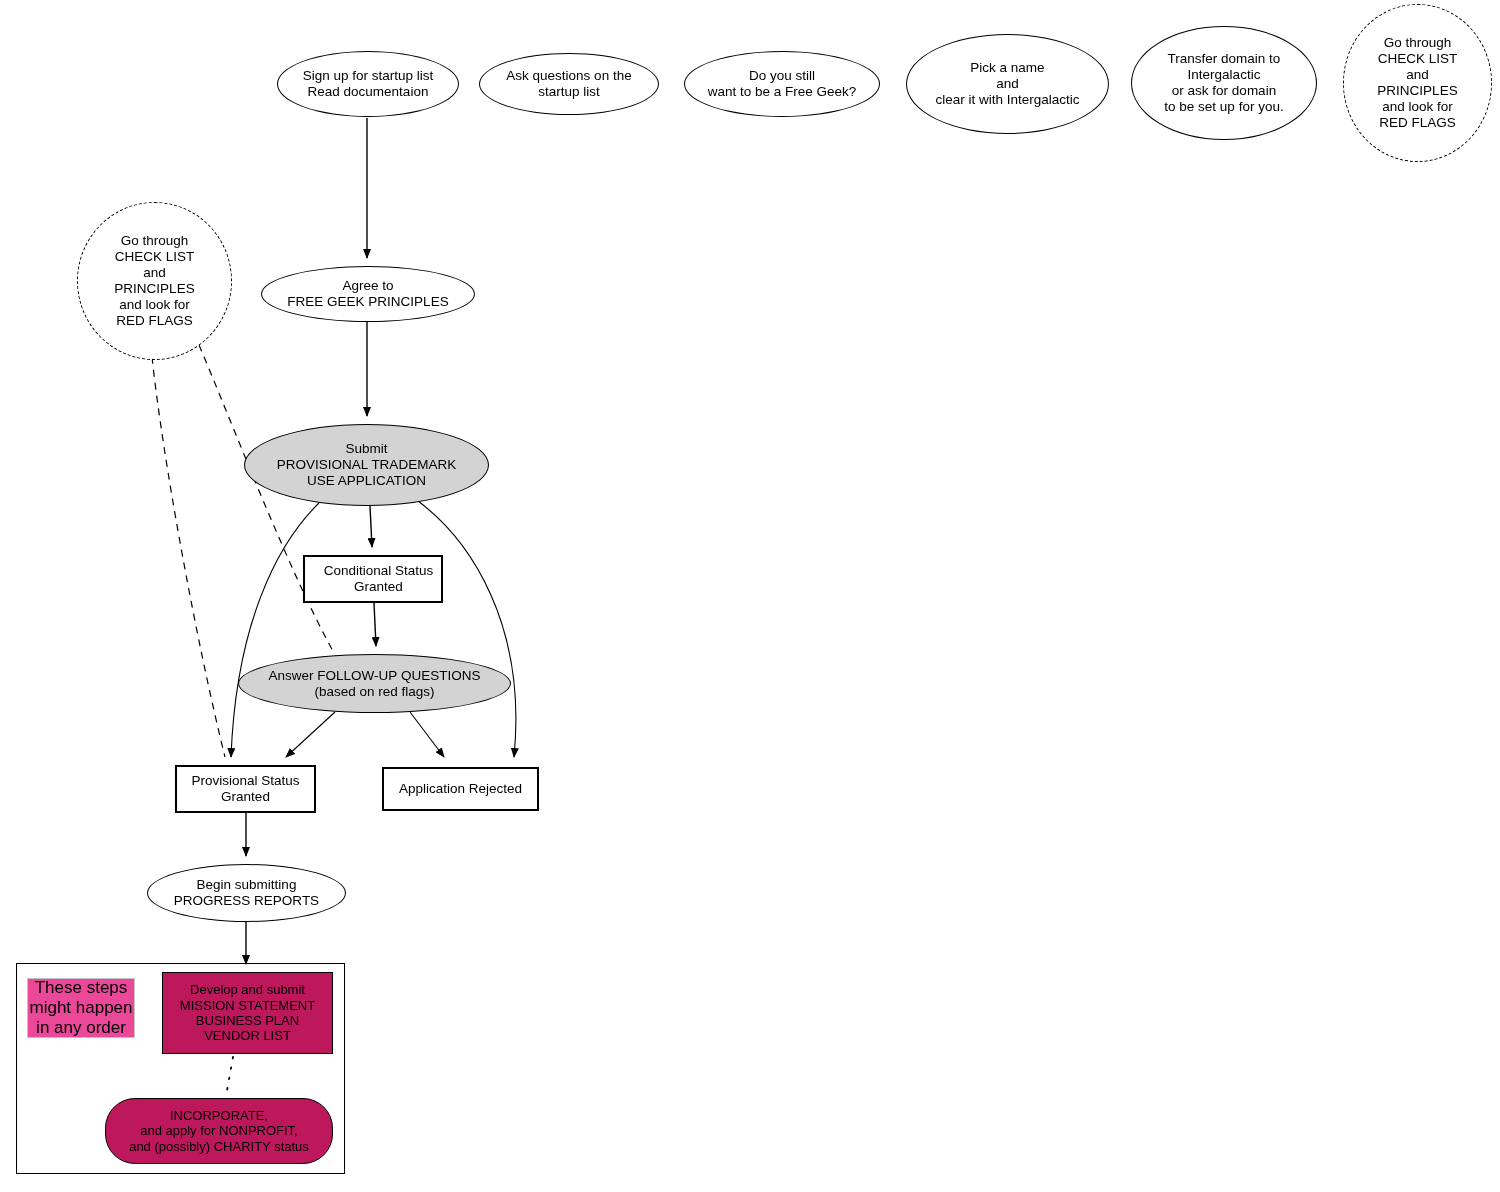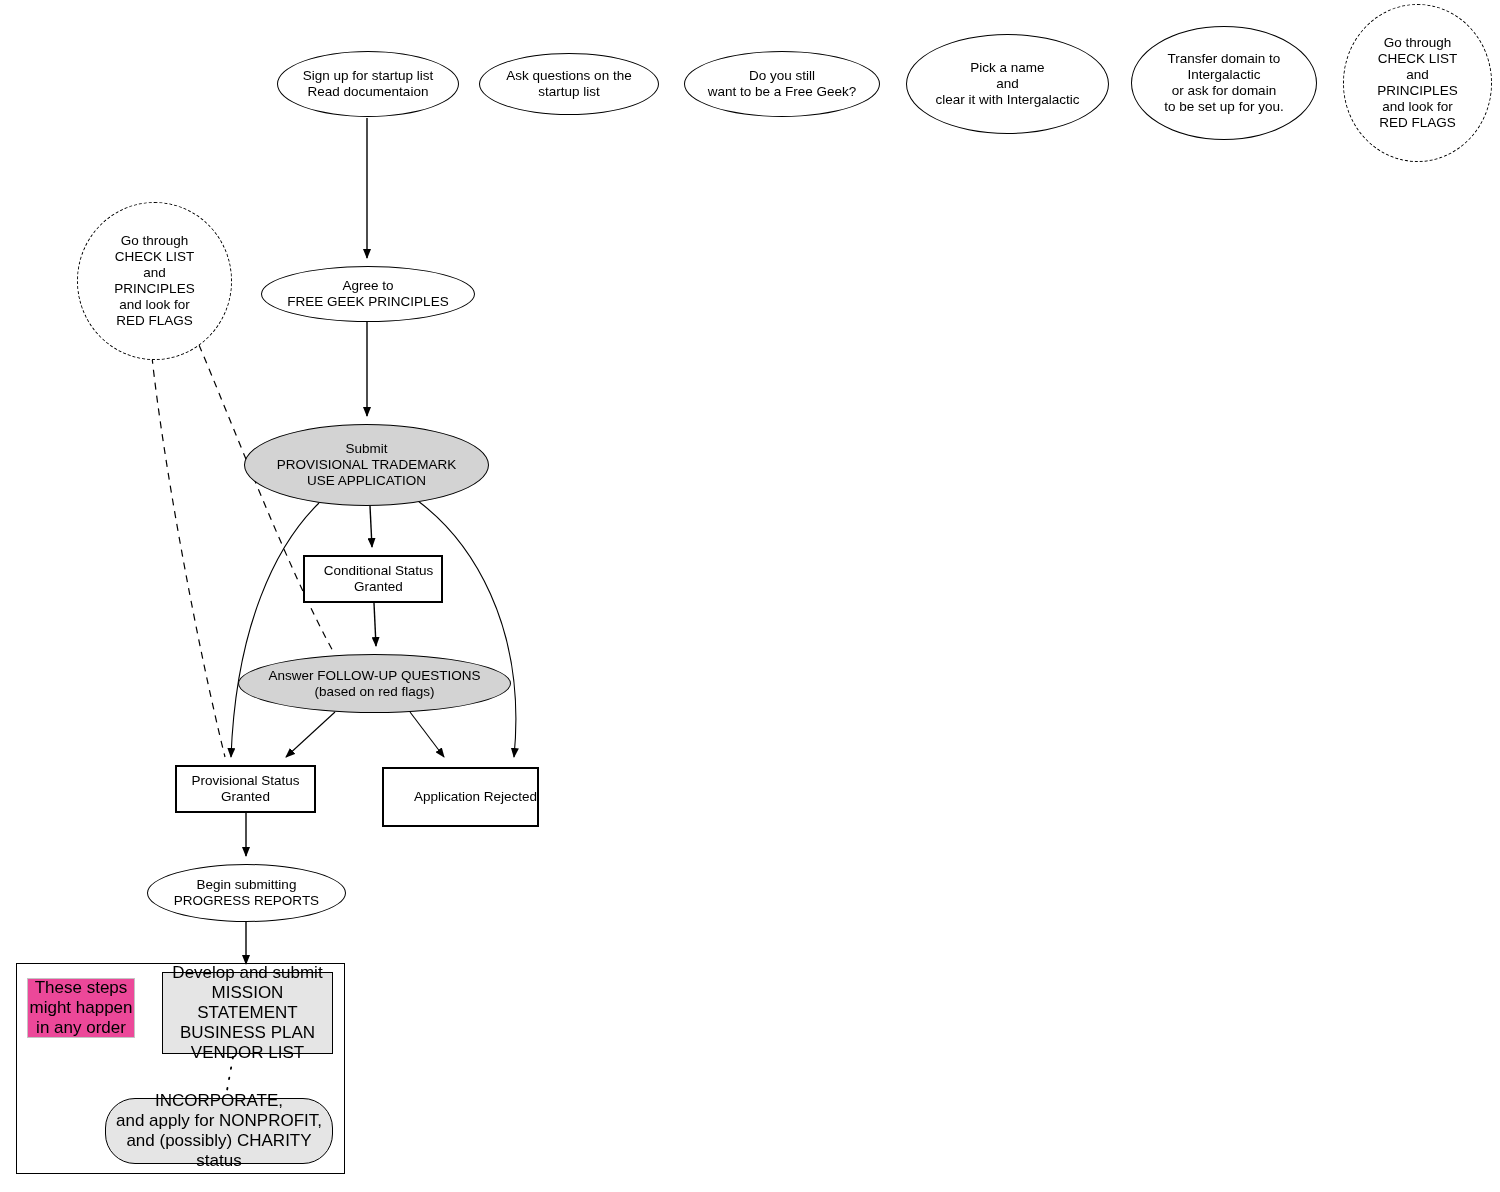--- a/index.html
+++ b/index.html
@@ -53,22 +53,22 @@
     background: #ffffff;
     font-size: 13.5px;
   }
   .box {
     border: 2.2px solid #000000;
     background: #ffffff;
     font-size: 13.5px;
   }
   .box-thin {
     border: 1.3px solid #000000;
-    background: #e5e5e5;
-    font-size: 17px;
+    background: #be185d;
+    font-size: 13px;
     align-items: center;
   }
   .cluster {
     border: 1.3px solid #000000;
     background: transparent;
   }
   .note-label {
     border: 1.3px solid #c4c4c4;
     background: #ec4899;
     font-size: 17px;
@@ -178,21 +178,21 @@
   <div class="node ellipse-gray" style="left:238px; top:654px; width:273px; height:59px;">
     <span>Answer FOLLOW-UP QUESTIONS
 (based on red flags)</span>
   </div>
 
   <div class="node box" style="left:175px; top:765px; width:141px; height:48px;">
     <span>Provisional Status
 Granted</span>
   </div>
 
-  <div class="node box" style="left:382px; top:767px; width:157px; height:60px;justify-content:flex-end;">
+  <div class="node box" style="left:382px; top:767px; width:157px; height:44px;">
     <span>Application Rejected</span>
   </div>
 
   <div class="node ellipse" style="left:147px; top:864px; width:199px; height:58px;">
     <span>Begin submitting
 PROGRESS REPORTS</span>
   </div>
 
   <div class="node cluster" style="left:16px; top:963px; width:329px; height:211px;"></div>
 

